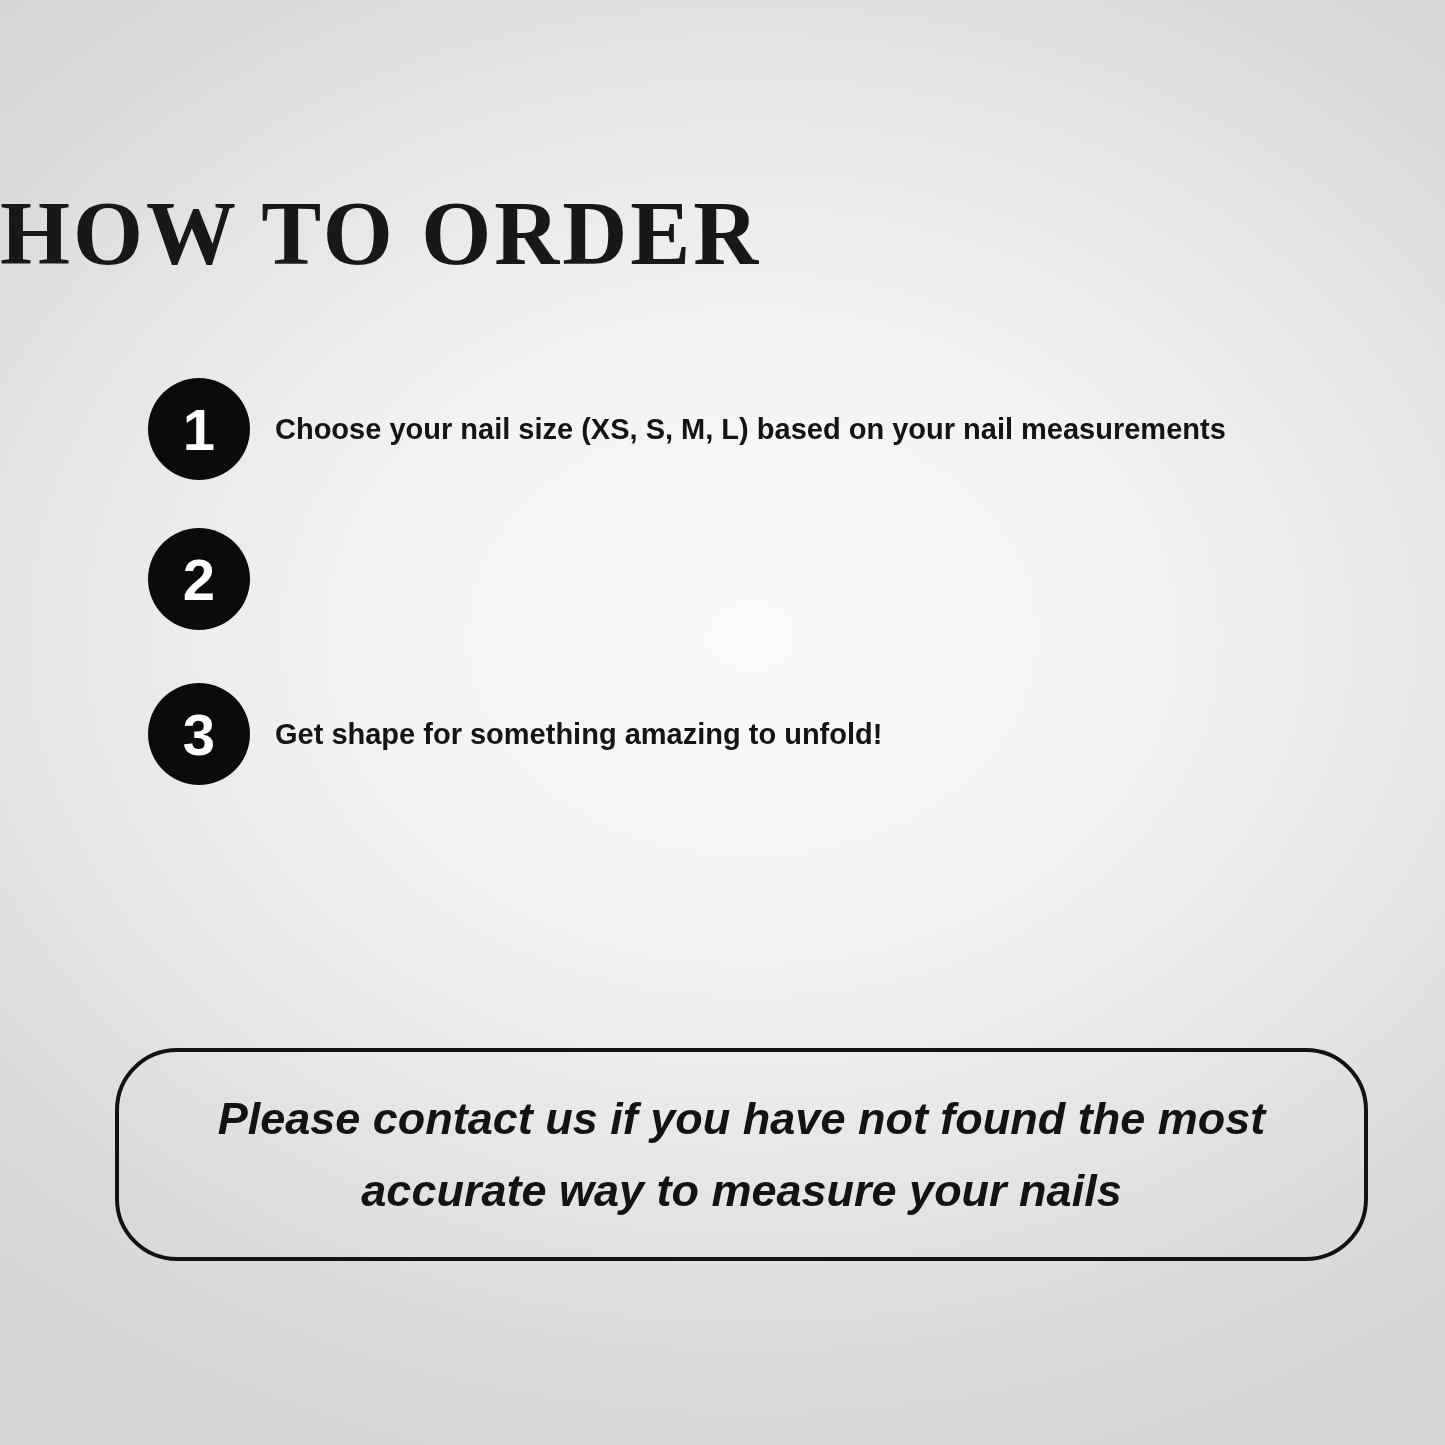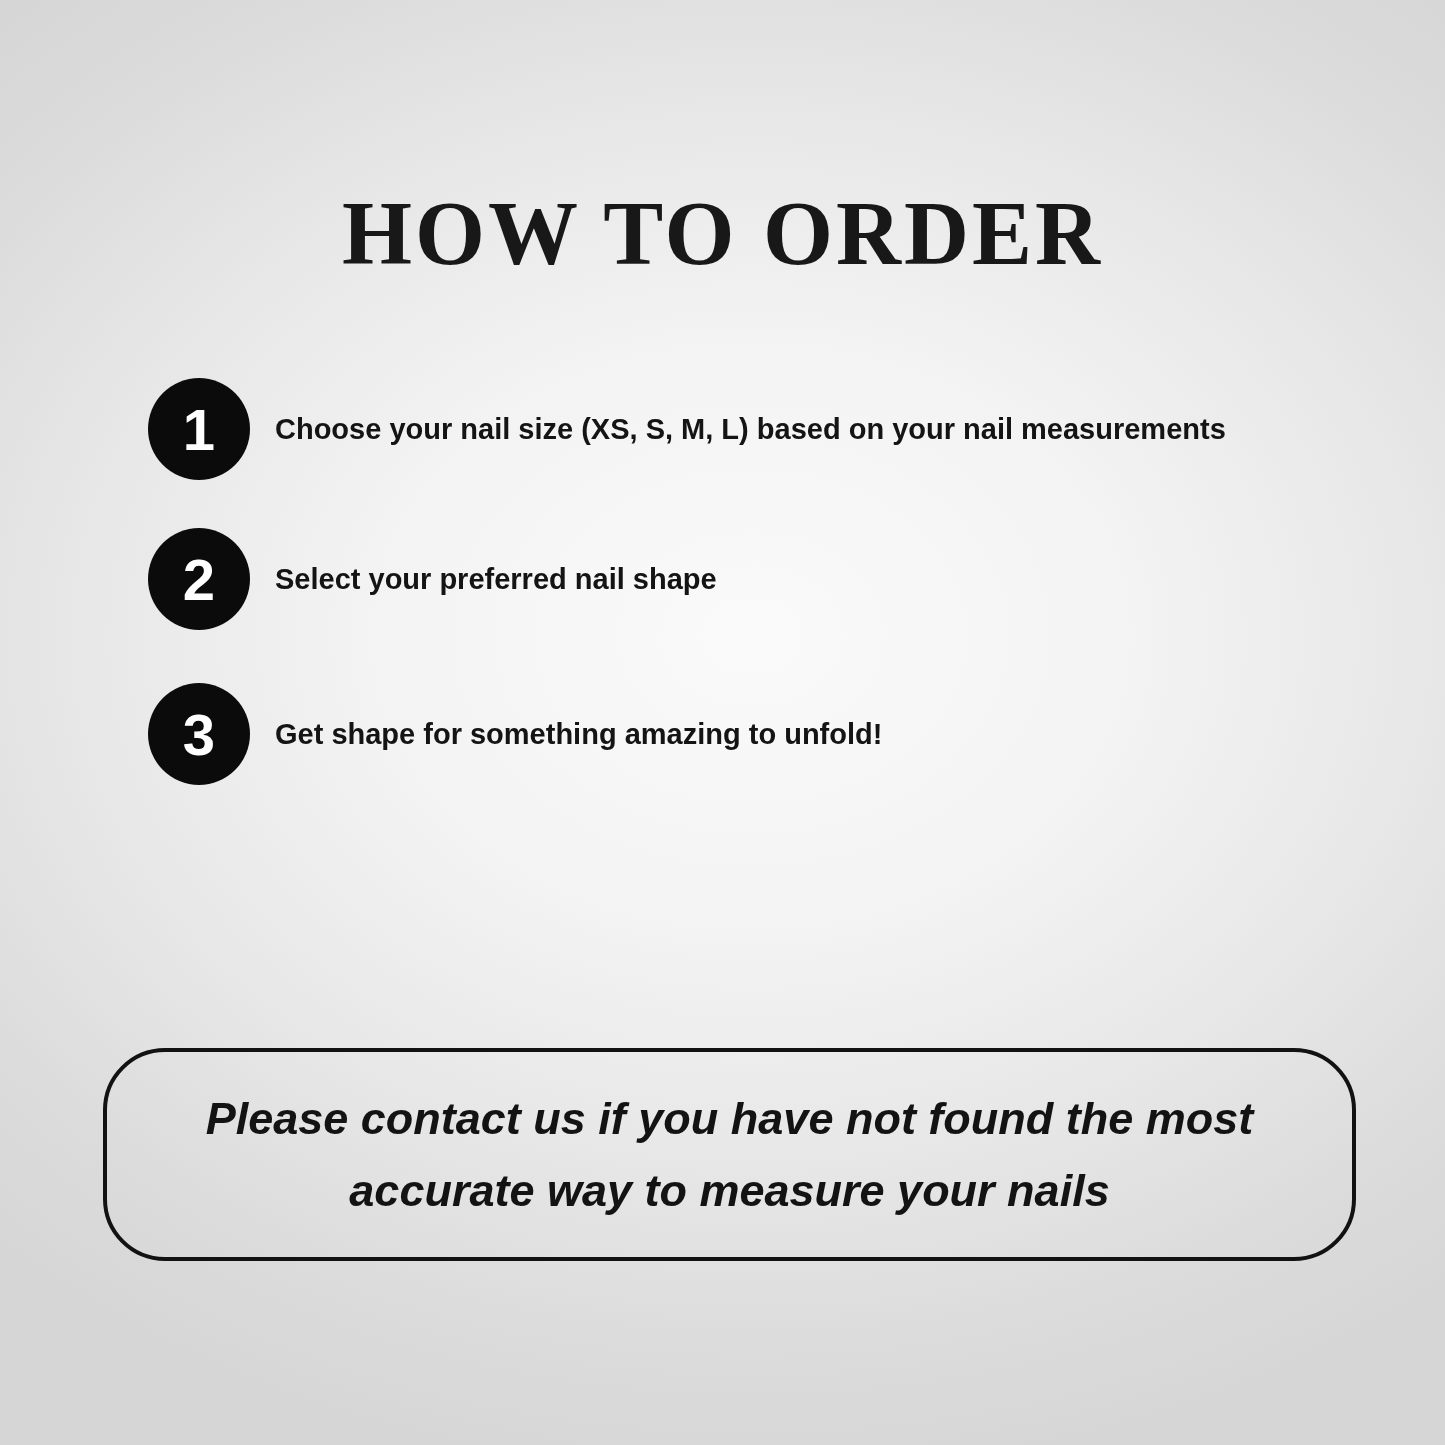--- a/index.html
+++ b/index.html
@@ -14,21 +14,21 @@
     height: 1445px;
     background:
       radial-gradient(ellipse 1100px 850px at 52% 44%,
         #fafafa 0%, #f3f3f3 35%, #e7e7e7 62%, #dbdbdb 85%, #d6d6d6 100%);
   }
   .title {
     position: absolute;
     top: 182px;
     left: 0;
     width: 100%;
-    text-align: center;
+    text-align: left;
     font-family: "Liberation Serif", "DejaVu Serif", serif;
     font-weight: 700;
     font-size: 90px;
     letter-spacing: 3px;
     color: #181818;
   }
   .steps {
     position: absolute;
     left: 148px;
     top: 378px;
@@ -71,21 +71,21 @@
     font-weight: 400;
     line-height: 62px;
     color: #1d1d1d;
     text-align: justify;
     text-align-last: left;
   }
   .step-2 { margin-top: 48px; }
   .step-3 { margin-top: 53px; }
   .contact-box {
     position: absolute;
-    left: 103px;
+    left: 115px;
     top: 1048px;
     width: 1253px;
     height: 213px;
     border: 4px solid #121212;
     border-radius: 62px;
     display: flex;
     align-items: center;
     justify-content: center;
     padding: 0 70px;
   }
@@ -112,21 +112,20 @@
         <span>1</span>
       </div>
       <p class="step-text justify">Choose your nail size (XS, S, M, L) based on your nail measurements</p>
     </div>
 
 
     <div class="step step-2">
       <div class="badge">
         <span>2</span>
       </div>
-      <p class="step-text">Select your preferred nail shape</p>
     </div>
 
     <div class="step step-3">
       <div class="badge">
         <span>3</span>
       </div>
       <p class="step-text">Get shape for something amazing to unfold!</p>
     </div>
 
   </section>

